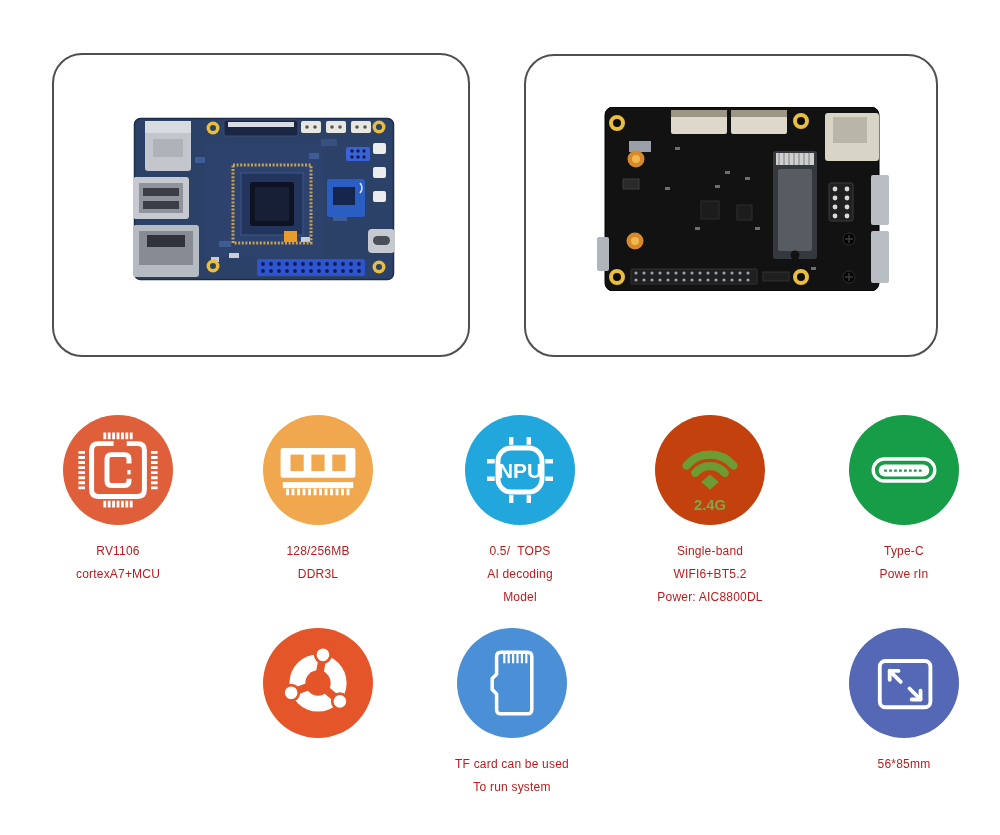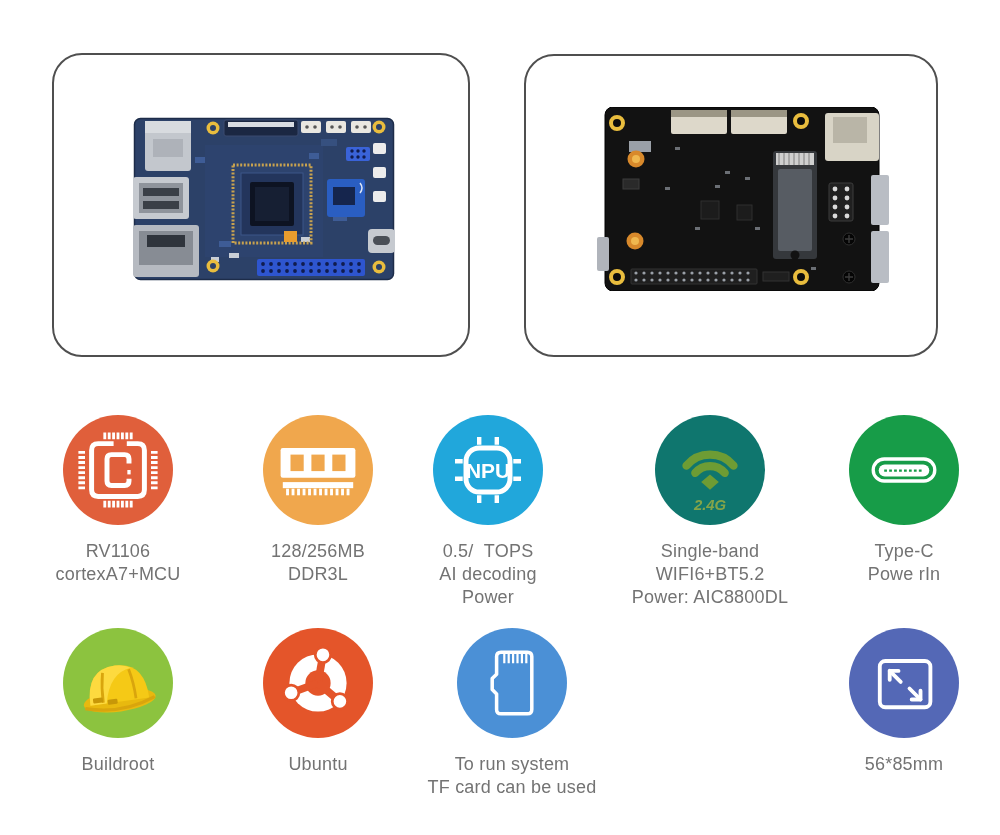--- a/index.html
+++ b/index.html
@@ -5,23 +5,23 @@
   html,body{margin:0;padding:0;background:#fff;}
   .stage{position:relative;width:1000px;height:835px;background:#ffffff;overflow:hidden;
          font-family:"Liberation Sans",sans-serif;}
   .card{position:absolute;border:2px solid #4f4f4f;border-radius:30px;background:#ffffff;}
   .card svg{position:absolute;}
   #card-front{left:52px;top:53px;width:414px;height:300px;}
   #card-back{left:524px;top:54px;width:410px;height:299px;}
   .feature{position:absolute;width:200px;text-align:center;}
   .circle{width:110px;height:110px;border-radius:50%;margin:0 auto;}
   .circle svg{width:110px;height:110px;display:block;}
-  .label{margin-top:15px;font-size:18px;line-height:23px;color:#737373;letter-spacing:0.2px;}
+  .label{margin-top:15px;font-size:12px;line-height:23px;color:#b91c1c;letter-spacing:0.2px;}
   .c-cpu{background:#e05f3b;} .c-ram{background:#f0a74d;} .c-npu{background:#21a7db;}
-  .c-wifi{background:#0f766e;font-style:italic;} .c-typec{background:#179c48;}
+  .c-wifi{background:#c2410c;} .c-typec{background:#179c48;}
   .c-buildroot{background:#8cc33f;} .c-ubuntu{background:#e4552a;}
   .c-tf{background:#4b90d6;} .c-video{background:#7c72e1;} .c-size{background:#5468b6;}
 </style>
 </head>
 <body>
 
 <div class="stage">
 
   <div class="card" id="card-front">
     <svg style="left:79px;top:62px;width:262px;height:164px;" viewBox="0 0 262 164" aria-hidden="true">
@@ -288,34 +288,34 @@
             <rect x="76" y="67" width="2.6" height="6"></rect>
         </g>
       </svg>
     </div>
     <div class="label">
       <div>128/256MB</div>
       <div>DDR3L</div>
     </div>
   </div>
 
-  <div class="feature" style="left:388px;top:415px">
+  <div class="feature" style="left:420px;top:415px">
     <div class="circle c-npu">
       <svg viewBox="0 0 100 100">
         <rect x="30" y="30" width="40" height="40" rx="12" fill="none" stroke="#fff" stroke-width="4.5"></rect>
         <g stroke="#fff" stroke-width="4">
           <path d="M42,20 v7 M58,20 v7 M42,73 v7 M58,73 v7 M20,42 h7 M20,58 h7 M73,42 h7 M73,58 h7"></path>
         </g>
         <text x="50" y="57.5" text-anchor="middle" fill="#fff" font-family="Liberation Sans, sans-serif" font-size="19" font-weight="bold">NPU</text>
       </svg>
     </div>
     <div class="label">
       <div>0.5/&nbsp;&nbsp;TOPS</div>
       <div>AI decoding</div>
-      <div>Power</div>
+      <div>Model</div>
     </div>
   </div>
 
   <div class="feature" style="left:610px;top:415px">
     <div class="circle c-wifi">
       <svg viewBox="0 0 100 100">
         <g stroke="#6e9c34" stroke-width="7.5" stroke-linecap="round" fill="none">
           <path d="M28.6,46 A28,28 0 0 1 71.4,46"></path>
           <path d="M36.6,52.7 A17.5,17.5 0 0 1 63.4,52.7"></path>
         </g>
@@ -337,73 +337,52 @@
         <rect x="27" y="45" width="46" height="11" rx="5.5" fill="#fff"></rect>
         <path d="M32,50.5 H68" stroke="#179c48" stroke-width="2" stroke-dasharray="2.5,2"></path>
       </svg>
     </div>
     <div class="label">
       <div>Type-C</div>
       <div>Powe rIn</div>
     </div>
   </div>
 
-  <div class="feature" style="left:18px;top:628px">
-    <div class="circle c-buildroot">
-      <svg viewBox="0 0 100 100">
-        <g transform="rotate(-8 50 55)">
-          <ellipse cx="50" cy="66" rx="33" ry="10" fill="#e8b90f"></ellipse>
-          <path d="M23,67 Q23,34 50,34 Q77,34 77,67 Z" fill="#f5c916"></path>
-          <path d="M23,67 Q23,34 50,34 Q58,34 64,38 Q44,40 38,67 Z" fill="#ffdf4e" opacity="0.75"></path>
-          <path d="M38,39 Q35,52 35,66 M62,39 Q65,52 65,66" stroke="#d9a50d" stroke-width="2.5" fill="none"></path>
-          <path d="M18,69 Q50,79 82,67" stroke="#d9a50d" stroke-width="3" fill="none"></path>
-          <rect x="26" y="61" width="9" height="4.5" rx="1" fill="#c79708"></rect>
-          <rect x="39" y="64" width="9" height="4.5" rx="1" fill="#c79708"></rect>
-        </g>
-      </svg>
-    </div>
-    <div class="label">
-      <div>Buildroot</div>
-    </div>
-  </div>
 
   <div class="feature" style="left:218px;top:628px">
     <div class="circle c-ubuntu">
       <svg viewBox="0 0 100 100">
         <circle cx="50" cy="50" r="26" fill="#fff"></circle>
         <circle cx="50" cy="50" r="11.5" fill="#e4552a"></circle>
         <g stroke="#e4552a" stroke-width="7">
           <path d="M50,50 L55.9,16.5"></path>
           <path d="M50,50 L18.1,61.6"></path>
           <path d="M50,50 L76,71.9"></path>
         </g>
         <g fill="#fff" stroke="#e4552a" stroke-width="2.5">
           <circle cx="54.5" cy="24.4" r="7"></circle>
           <circle cx="25.6" cy="58.9" r="7"></circle>
           <circle cx="69.9" cy="66.7" r="7"></circle>
         </g>
       </svg>
     </div>
-    <div class="label">
-      <div>Ubuntu</div>
-    </div>
   </div>
 
   <div class="feature" style="left:412px;top:628px">
     <div class="circle c-tf">
       <svg viewBox="0 0 100 100" fill="none" stroke="#fff">
         <path d="M40,22 H64 Q68,22 68,26 V74 Q68,78 64,78 H40 Q36,78 36,74 V60 L32,56 V46 L36,42 V26 Q36,22 40,22 Z" stroke-width="3.2" stroke-linejoin="round"></path>
         <g stroke-width="2">
           <path d="M43,23 v9 M47,23 v9 M51,23 v9 M55,23 v9 M59,23 v9 M63,23 v9"></path>
         </g>
       </svg>
     </div>
     <div class="label">
+      <div>TF card can be used</div>
       <div>To run system</div>
-      <div>TF card can be used</div>
     </div>
   </div>
 
 
   <div class="feature" style="left:804px;top:628px">
     <div class="circle c-size">
       <svg viewBox="0 0 100 100" fill="none" stroke="#fff" stroke-width="3.5" stroke-linecap="round" stroke-linejoin="round">
         <rect x="28" y="30" width="46" height="42" rx="5"></rect>
         <path d="M47,49 L37,39"></path>
         <path d="M45,39 H37 V47"></path>

